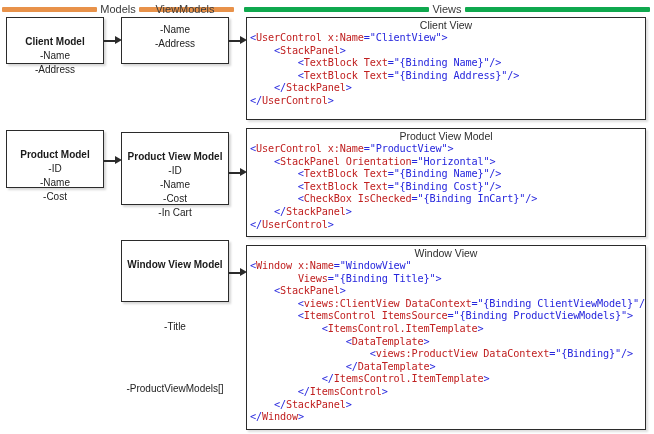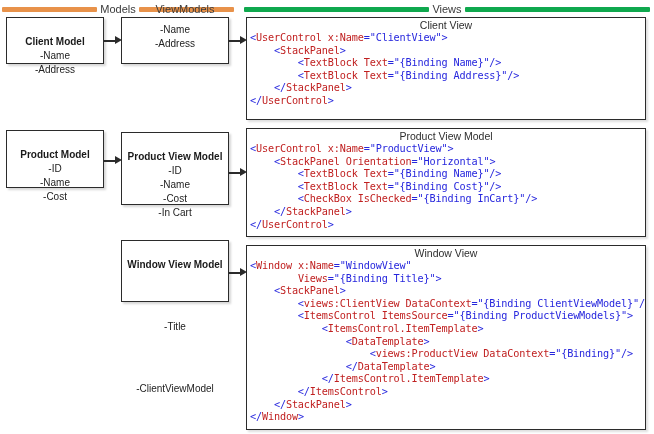--- a/index.html
+++ b/index.html
@@ -163,21 +163,20 @@
   <div class="ctitle">Product View Model</div>
   <div class="cfield">-ID</div>
   <div class="cfield">-Name</div>
   <div class="cfield">-Cost</div>
   <div class="cfield">-In Cart</div>
 </div>
 
 <div class="cbox" style="left:121px; top:240px; width:108px; height:62px;gap:48px;">
   <div class="ctitle">Window View Model</div>
   <div class="cfield">-Title</div>
-  <div class="cfield">-ClientViewModel</div>
   <div class="cfield">-ProductViewModels[]</div>
 </div>
 
 <div class="arrow" style="left:104px; top:36px; width:18px;">
   <div class="shaft" style="width:11px"></div>
   <div class="head" style="left:11px"></div>
 </div>
 
 <div class="arrow" style="left:229px; top:36px; width:18px;">
   <div class="shaft" style="width:11px"></div>

